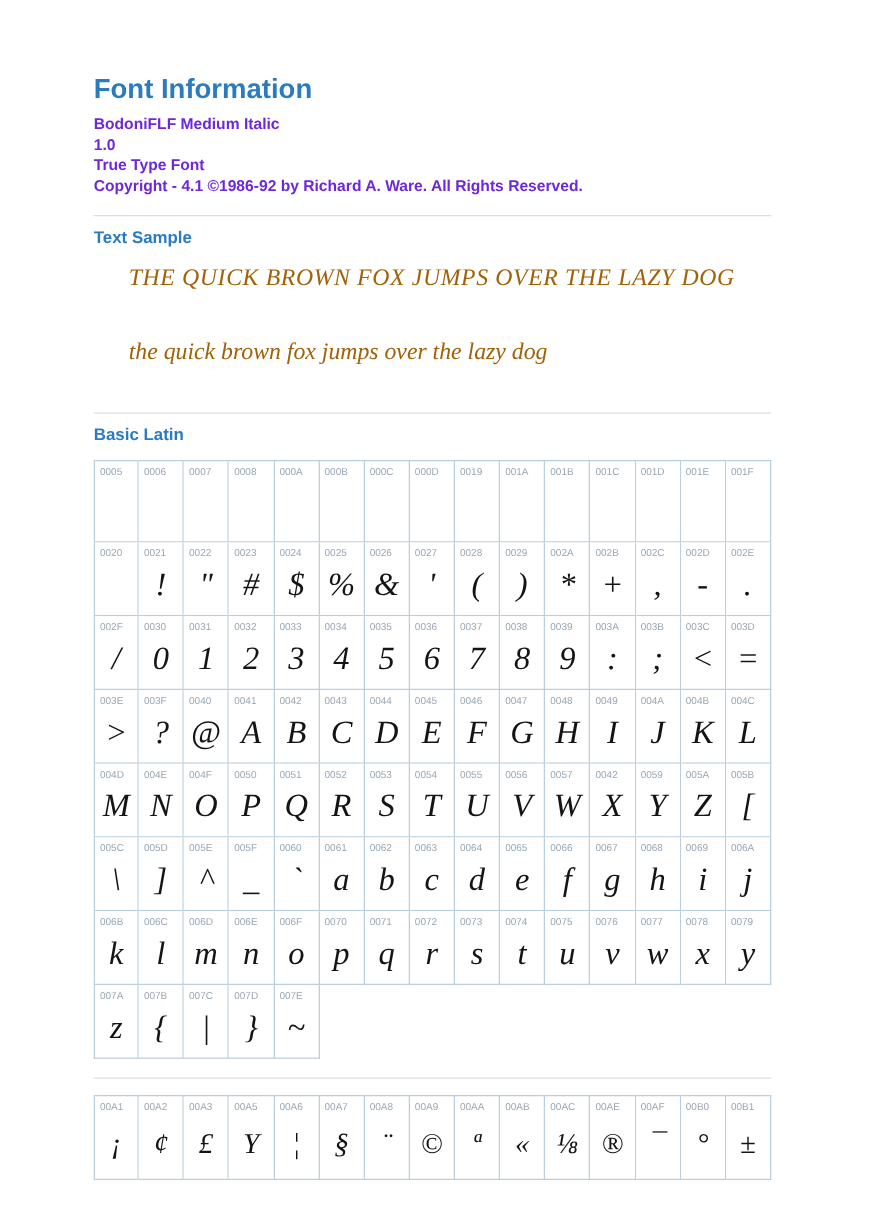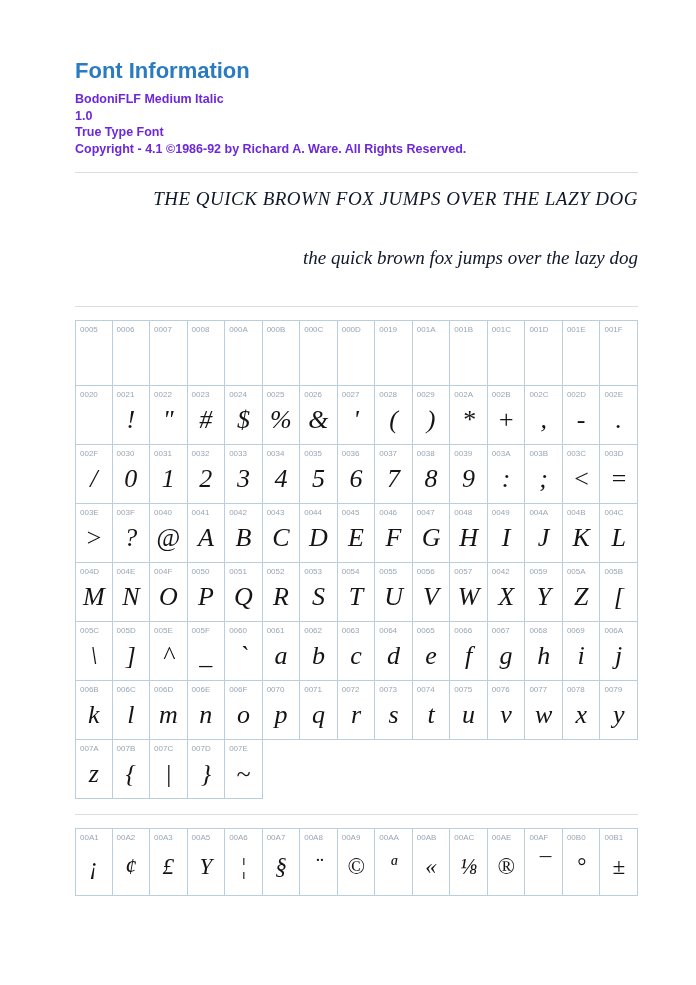--- a/index.html
+++ b/index.html
@@ -7,21 +7,21 @@
   body {
     width: 696px;
     height: 985px;
     font-family: "Liberation Sans", sans-serif;
     color: #1f1f1f;
     overflow: hidden;
   }
   .page {
     width: 696px;
     height: 985px;
-    padding: 58px 58px 0 75px;
+    padding: 58px 79px 0 75px;
     border-radius: 27px;
   }
   h1.page-title {
     font-size: 22px;
     font-weight: bold;
     color: #2b7bc0;
     letter-spacing: 0;
     margin-bottom: 7px;
   }
   .meta-line {
@@ -40,22 +40,22 @@
   .divider.d3 { margin-top: 15px; }
   h2.section-heading {
     font-size: 13.5px;
     font-weight: bold;
     color: #2b7bc0;
     margin-top: 9px;
   }
   .sample {
     font-family: "Liberation Serif", "DejaVu Serif", serif;
     font-style: italic;
-    color: #0f172a;
-    text-align: right;
+    color: #a16207;
+    text-align: left;
     padding-left: 28px;
   }
   .sample.upper { font-size: 19px; margin-top: 15px; letter-spacing: 0.5px; }
   .sample.lower { font-size: 19px; margin-top: 37px; }
   .glyph-table { margin-top: 13px; }
   .grid-row { display: flex; }
   .cell {
     flex: 0 0 calc(100% / 15);
     height: 59px;
     border: 1px solid #b9cfdf;
@@ -95,25 +95,27 @@
 
   <h1 class="page-title">Font Information</h1>
 
   <div class="meta-line">BodoniFLF Medium Italic</div>
   <div class="meta-line">1.0</div>
   <div class="meta-line">True Type Font</div>
   <div class="meta-line">Copyright - 4.1 ©1986-92 by Richard A. Ware. All Rights Reserved.</div>
 
   <hr class="divider d1">
 
+  <h2 class="section-heading">Text Sample</h2>
   <div class="sample upper">THE QUICK BROWN FOX JUMPS OVER THE LAZY DOG</div>
   <div class="sample lower">the quick brown fox jumps over the lazy dog</div>
 
   <hr class="divider d2">
 
+  <h2 class="section-heading">Basic Latin</h2>
   <div class="glyph-table" id="table-0">
       <div class="grid-row empty-row">
         <div class="cell">
           <span class="code">0005</span>
           <span class="glyph"></span>
         </div>
         <div class="cell">
           <span class="code">0006</span>
           <span class="glyph"></span>
         </div>

